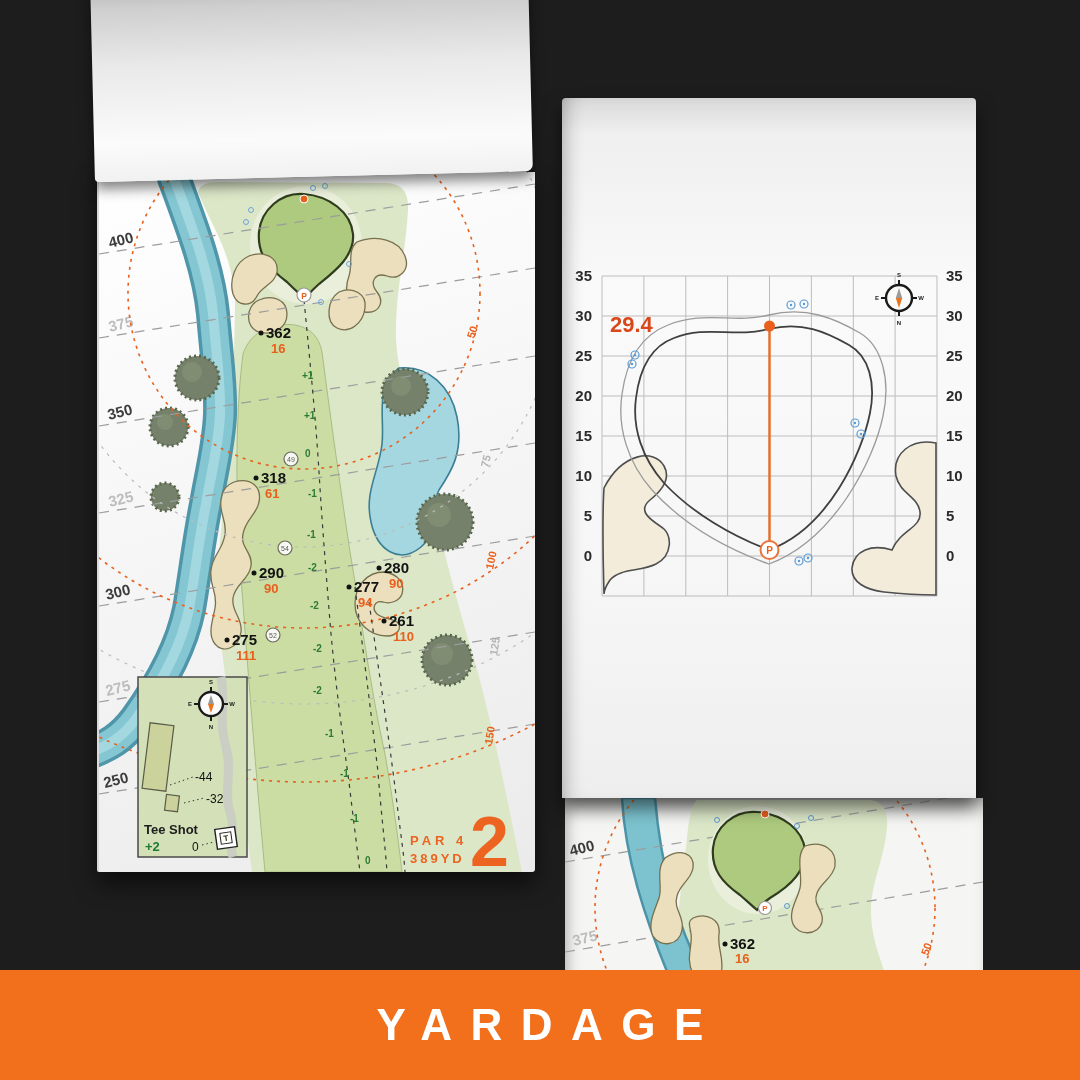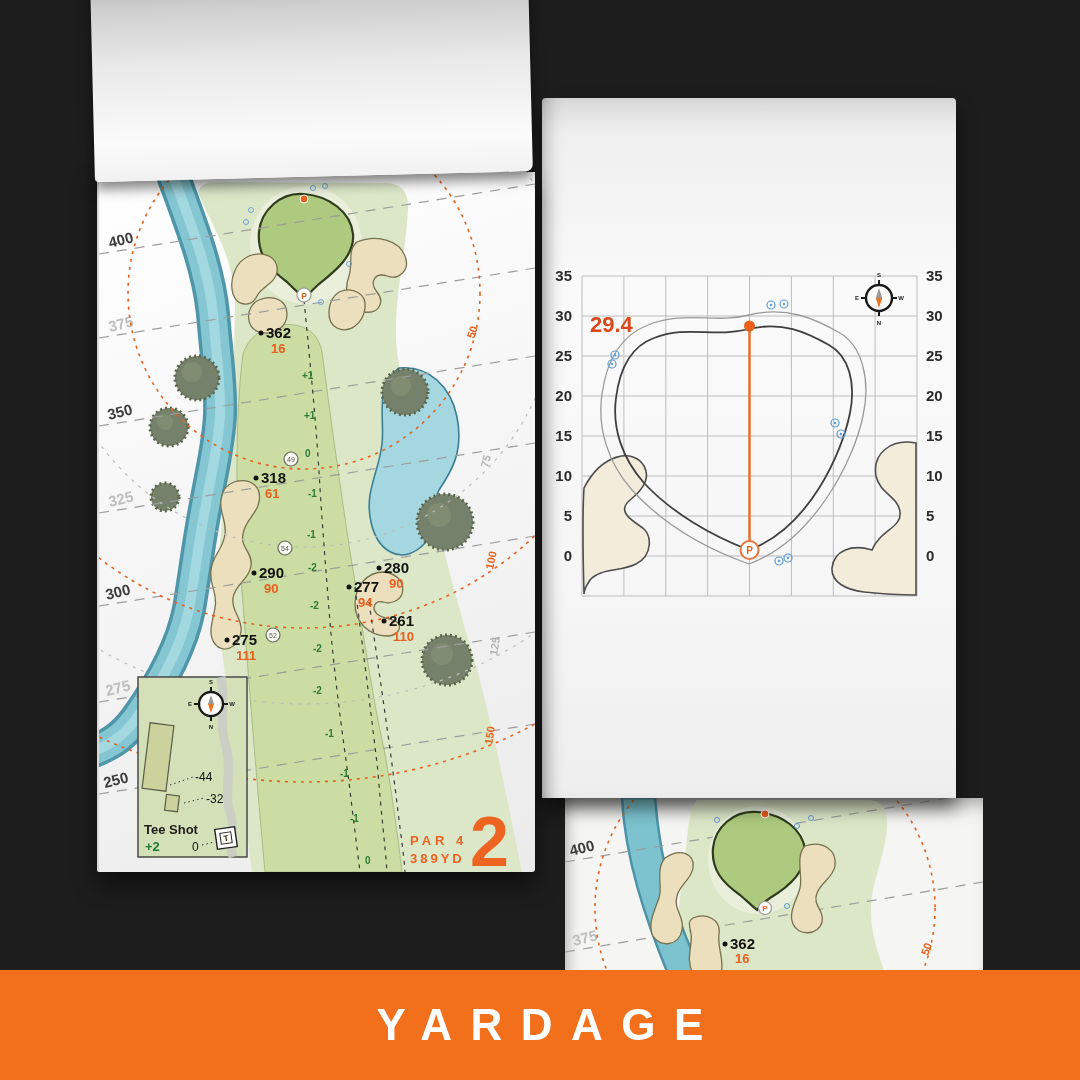--- a/index.html
+++ b/index.html
@@ -10,21 +10,21 @@
   #left-map-page{left:97px;top:172px;width:436px;height:700px;
     background:linear-gradient(160deg,#ffffff 0%,#f6f6f6 45%,#ebebeb 100%);
     box-shadow:0 12px 22px rgba(0,0,0,.55);border-left:2px solid #d9d9d9;border-radius:0 0 3px 2px;}
   #left-curl{left:95px;top:-28px;width:438px;height:210px;
     background:linear-gradient(180deg,#a9a9a9 0%,#cfcfcf 18%,#e9e9e9 45%,#fbfbfb 82%,#f1f1f1 100%);
     transform:rotate(-1.4deg);transform-origin:0 100%;
     border-radius:0 0 7px 4px;box-shadow:0 7px 13px rgba(0,0,0,.5);}
   
   #right-page2{left:565px;top:798px;width:418px;height:176px;background:#f5f5f3;
     box-shadow:inset 0 16px 18px -10px rgba(0,0,0,.33), inset 14px 0 16px -12px rgba(0,0,0,.25);}
-  #right-page{left:542px;top:98px;width:414px;height:700px;
+  #right-page{left:562px;top:98px;width:414px;height:700px;
     background:linear-gradient(180deg,#d9d9d9 0%,#efefef 5%,#fafafa 28%,#f6f6f6 70%,#eeeeee 100%);
     box-shadow:0 10px 18px rgba(0,0,0,.55), inset 16px 0 20px -14px rgba(0,0,0,.32);
     border-radius:4px 4px 0 0;}
   svg{display:block;}
   
   #banner{position:absolute;left:0;top:970px;width:1080px;height:110px;background:#f2701c;
     display:flex;align-items:center;justify-content:center;z-index:20;}
   #banner .label{color:#ffffff;font-size:44px;font-weight:bold;letter-spacing:.42em;text-indent:.42em;}
   
   text{font-family:"Liberation Sans",sans-serif;}

